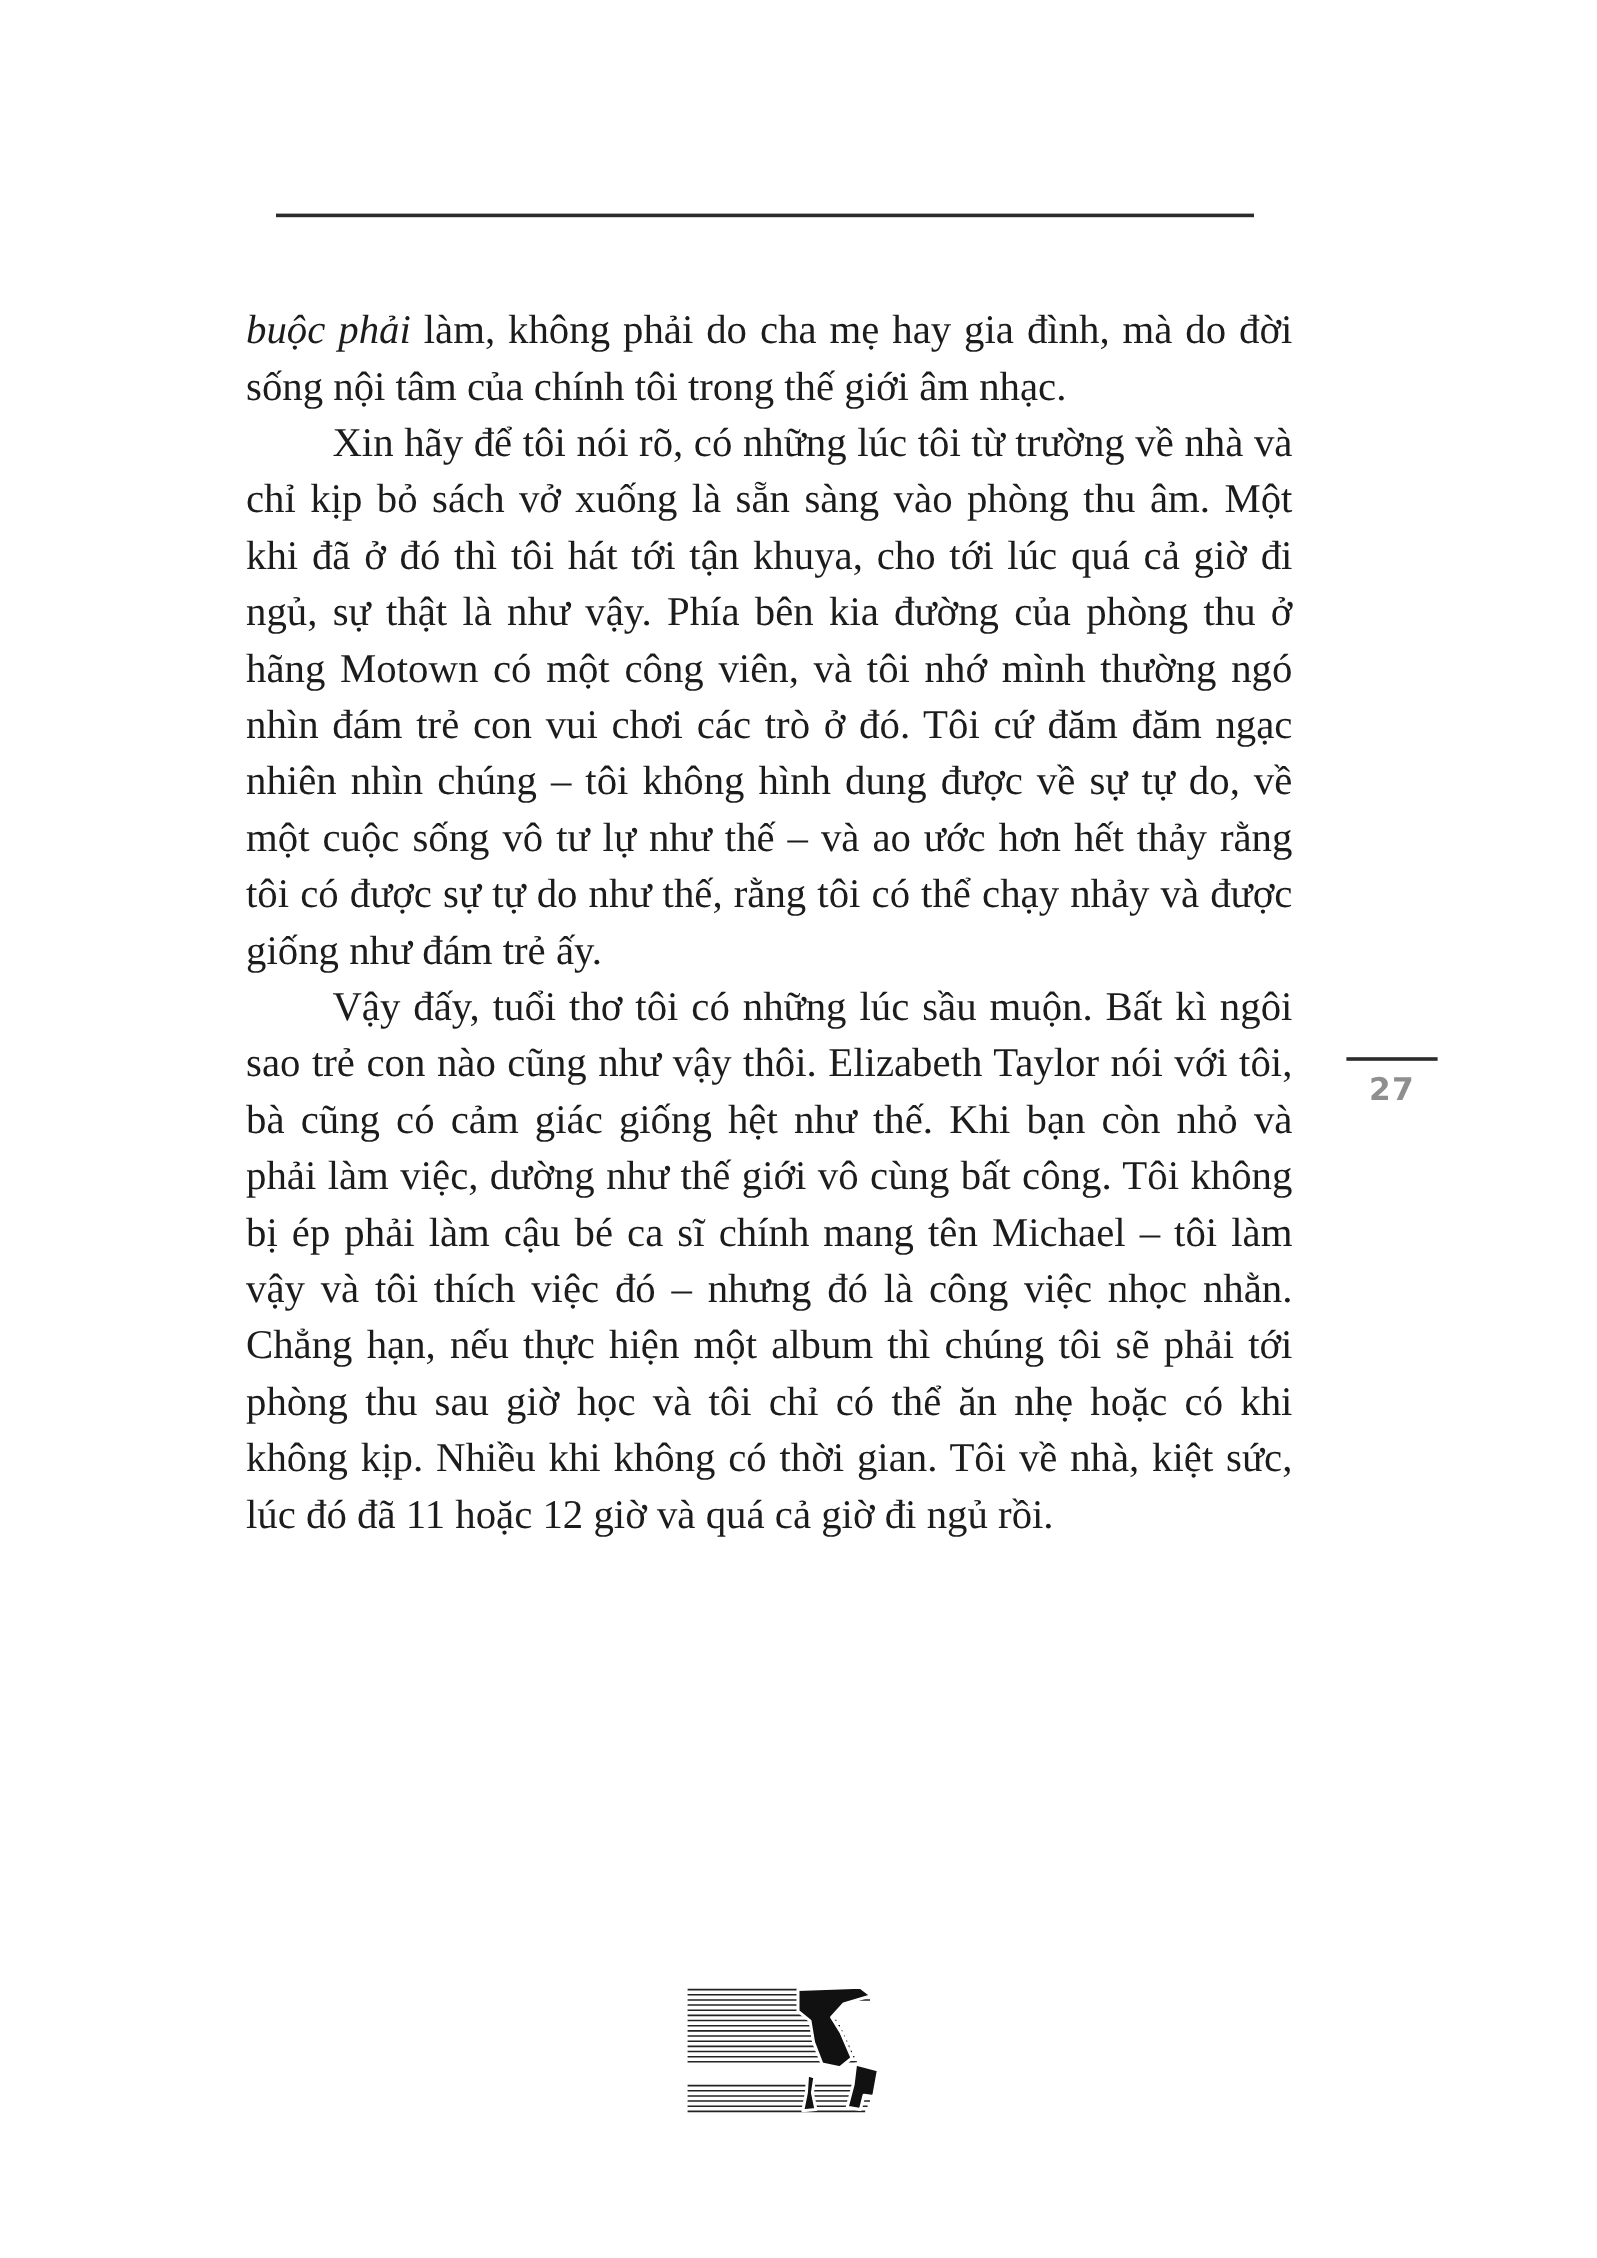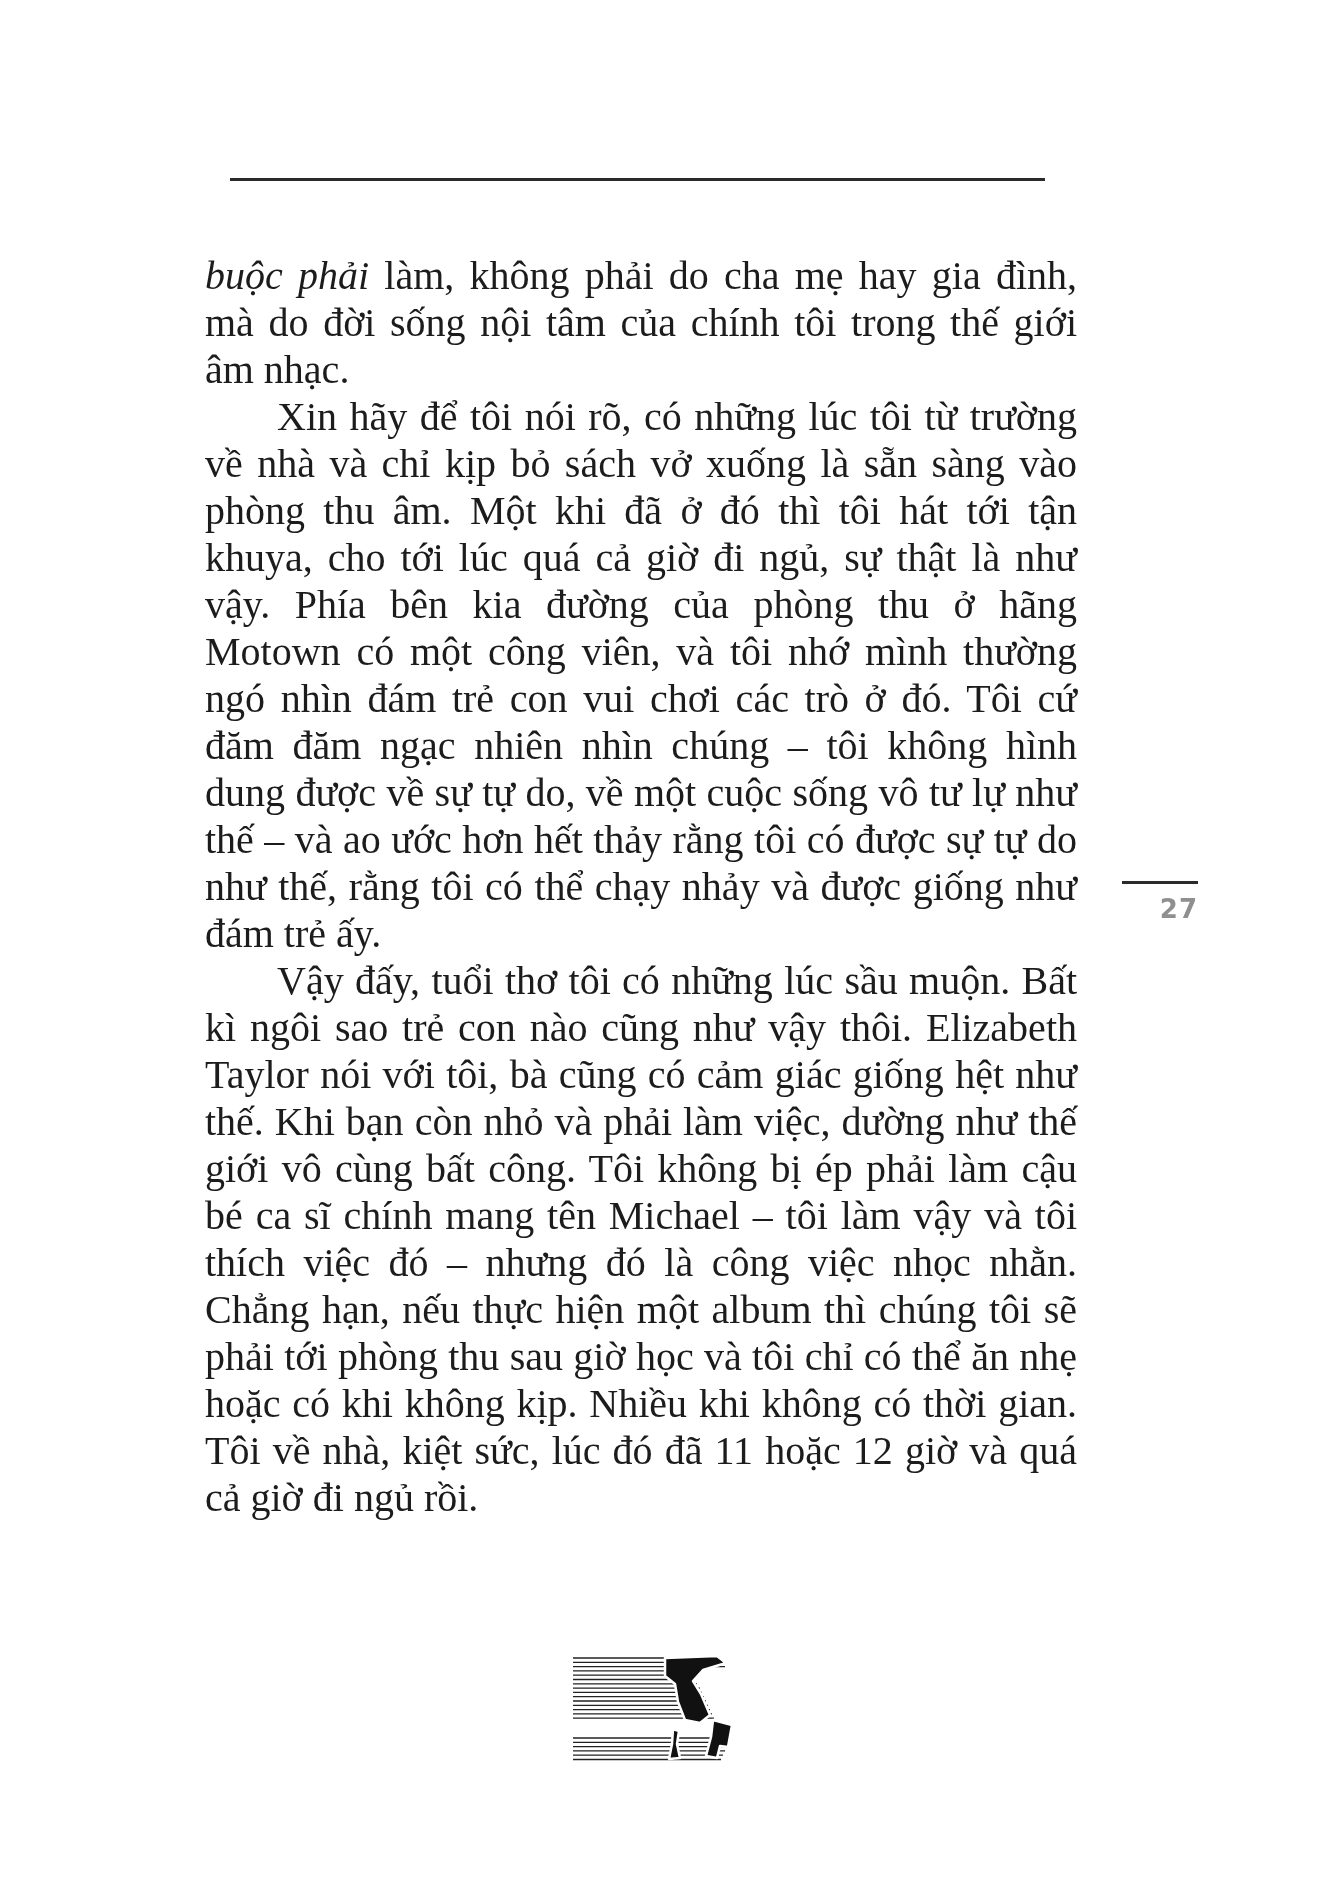--- a/index.html
+++ b/index.html
@@ -26,31 +26,31 @@
     color:var(--header-text,#9c9c9c);
     white-space:nowrap;
   }
   .header-rule{
     position:absolute;left:230px;top:178px;width:815px;height:3px;
     background:var(--rule,#2b2b2b);
   }
   
   .body-text{
     position:absolute;left:205px;top:252px;width:872px;
-    font-size:40px;line-height:47px;
+    font-size:34px;line-height:47px;
     text-align:justify;
   }
   .body-text p{margin:0 0 0 0;padding:0;}
   .body-text p + p{}
   .body-text p.indent{text-indent:72px;}
   .body-text em{font-style:italic;}
   
   .margin-pagenum{
     position:absolute;left:1122px;top:881px;width:76px;
-    text-align:right;
+    text-align:center;
   }
   .pagenum-rule{
     width:76px;height:3px;background:var(--rule,#2b2b2b);margin:0 0 10px 0;
   }
   .pagenum{
     font-family:"DejaVu Sans","Liberation Sans",sans-serif;
     font-weight:bold;font-size:26px;letter-spacing:1px;
     color:var(--pagenum-text,#8f8f8f);
   }
   

